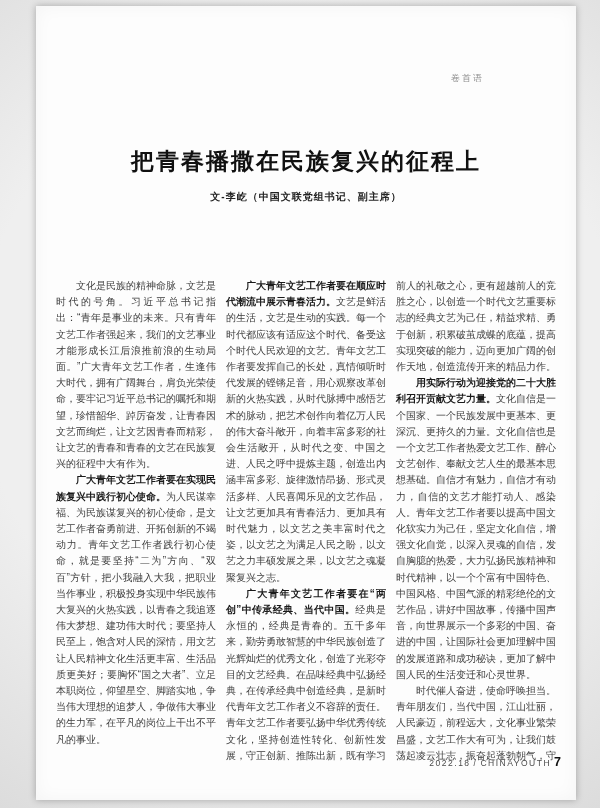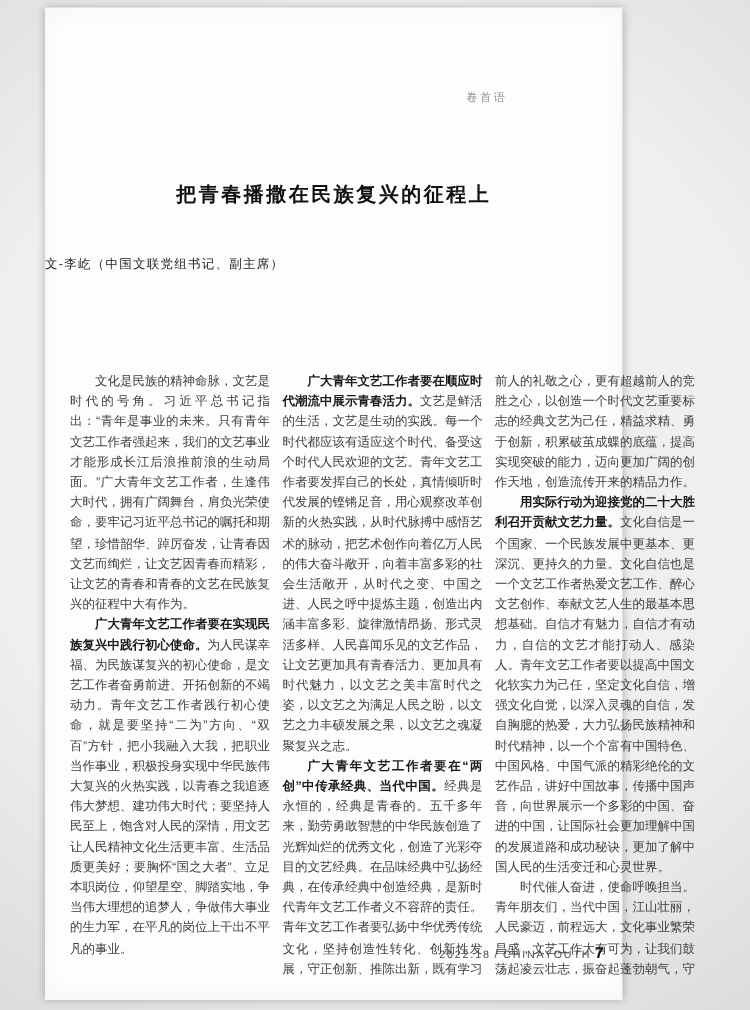--- a/index.html
+++ b/index.html
@@ -2,40 +2,40 @@
 <html><head>
 <meta charset="utf-8">
 <style>
   html,body{margin:0;padding:0;}
   body{
     width:600px;height:808px;position:relative;overflow:hidden;
     background:radial-gradient(circle at 50% 45%, #efefef 60%, #dcdcdc 100%);
     font-family:"Liberation Sans","DejaVu Sans",sans-serif;
   }
   .page{
-    position:absolute;left:36px;top:6px;width:462px;height:794px;
+    position:absolute;left:36px;top:6px;width:540px;height:794px;
     background:#fdfdfd;
     box-shadow:0 0 7px rgba(0,0,0,.28), inset 0 0 18px rgba(0,0,0,.04);
   }
   .section-label{
     position:absolute;top:66px;right:92px;
     font-size:9px;color:#8f8f8f;letter-spacing:2px;
   }
   .article-title{
     position:absolute;top:140px;left:0;width:100%;
-    text-align:center;font-size:16px;font-weight:700;color:#111;
+    text-align:center;font-size:23px;font-weight:700;color:#111;
     letter-spacing:2px;margin:0;
   }
   .byline{
-    position:absolute;top:198px;left:0;width:100%;
-    font-size:10px;font-weight:400;color:#222;
+    position:absolute;top:184px;left:0;width:100%;
+    text-align:center;font-size:10px;font-weight:700;color:#222;
     letter-spacing:1px;
   }
   .article-columns{
-    position:absolute;left:20px;top:292px;width:500px;height:496px;
+    position:absolute;left:20px;top:272px;width:500px;height:496px;
     column-count:3;column-gap:10px;column-fill:auto;overflow:hidden;
     font-size:10px;line-height:16.2px;color:#3d3d3d;
     text-align:justify;text-justify:inter-ideograph;
   }
   .article-columns p{margin:0;text-indent:2em;}
   .article-columns b{color:#1a1a1a;margin-top:38px;}
   .footer{
     position:absolute;right:15px;top:749px;
     font-size:8.5px;color:#4a4a4a;letter-spacing:1.5px;
     display:flex;align-items:baseline;gap:3px;

